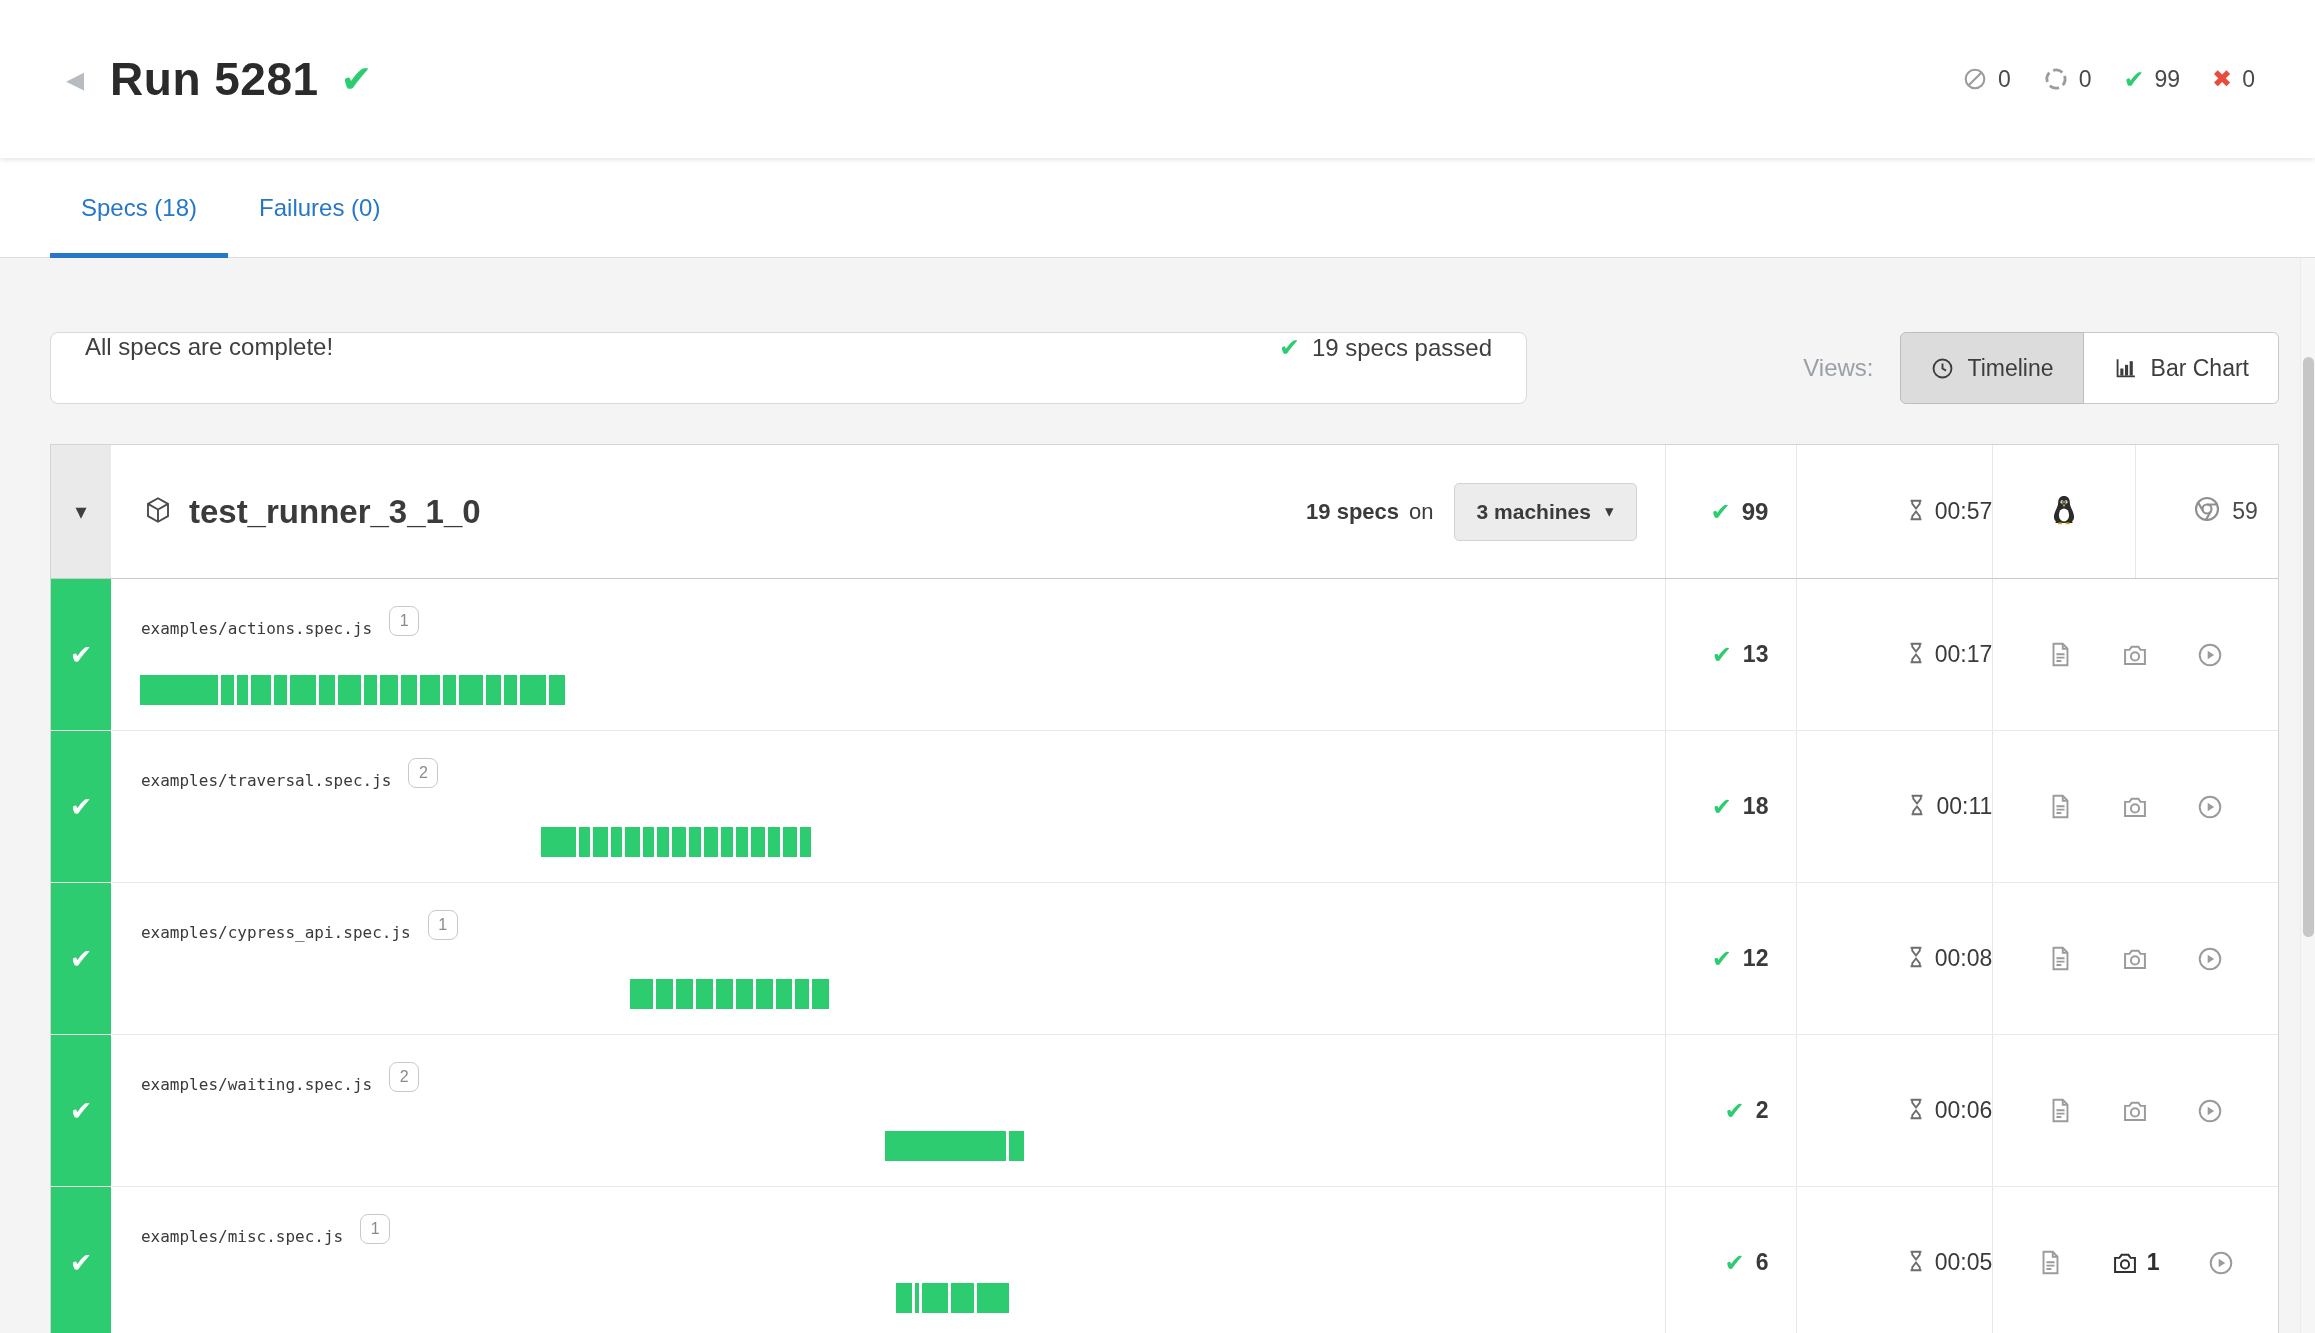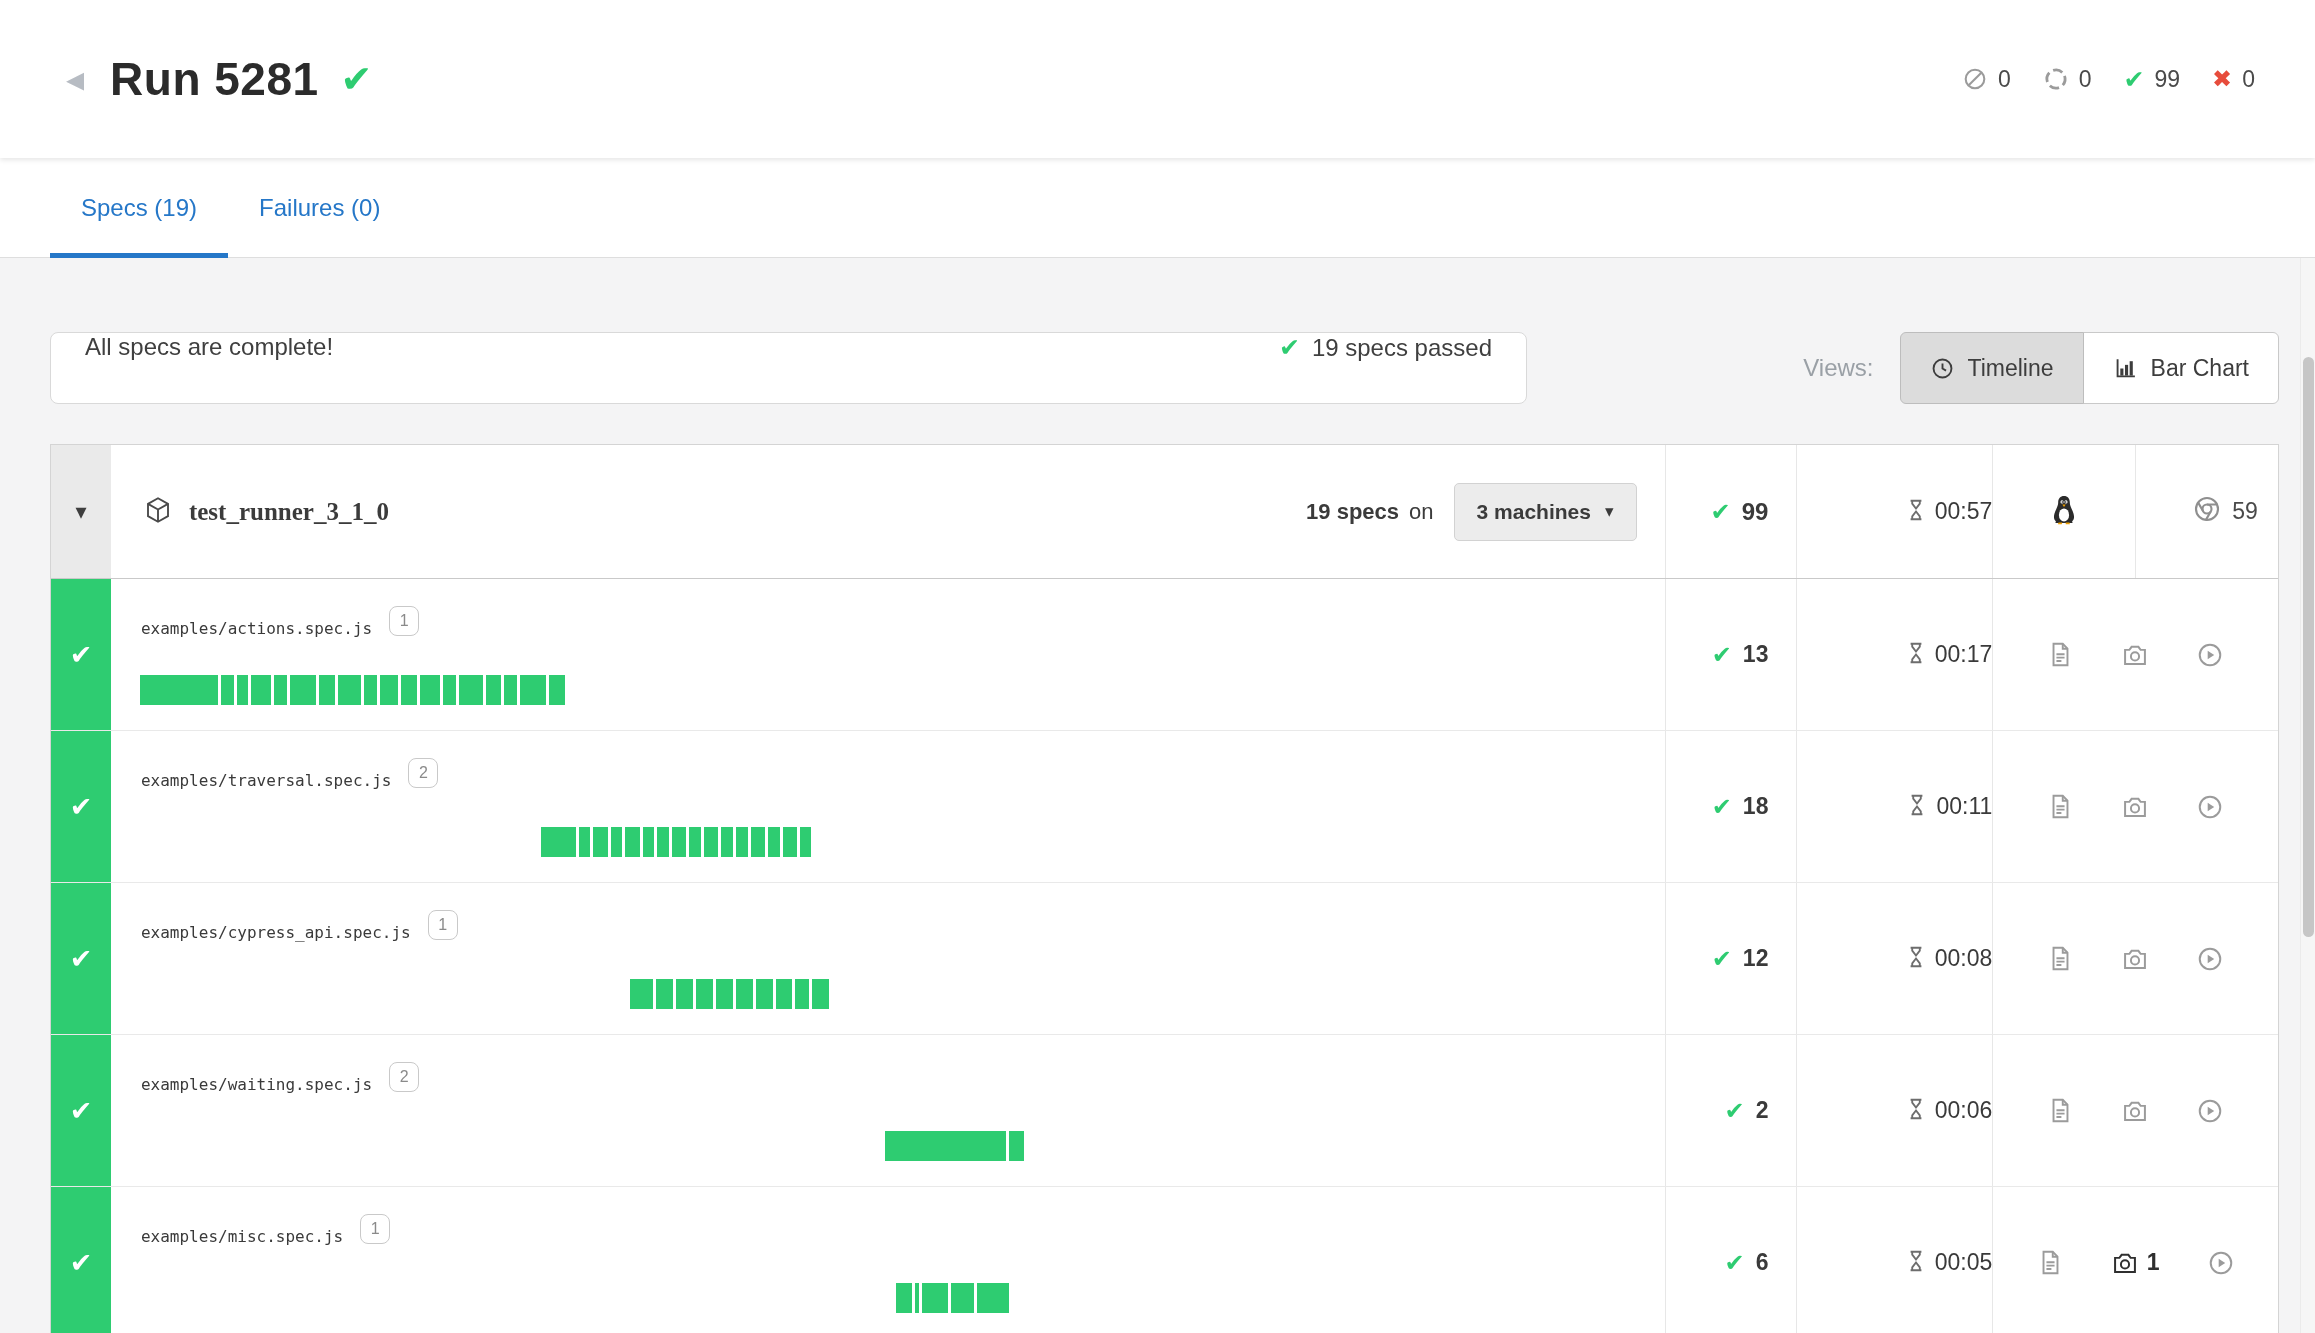--- a/index.html
+++ b/index.html
@@ -47,21 +47,21 @@
   .table { margin-top:40px; background:#fff; border:1px solid #d4d4d4; }
   .grow, .row { display:flex; align-items:stretch; }
   .grow { height:134px; border-bottom:1px solid #c9c9c9; }
   .row { height:152px; border-bottom:1px solid #e9e9e9; }
   .cell { position:relative; }
   .caret-cell { width:60px; background:#eaeaea; display:flex; align-items:center; justify-content:center;
                 font-size:22px; color:#3e3e3e; cursor:pointer; }
   .check-cell { width:60px; background:var(--green,#2ecc71); display:flex; align-items:center; justify-content:center; }
   .check-cell .tick { color:#fff; font-size:27px; }
   .name-cell { width:1555px; display:flex; align-items:center; padding:0 28px 0 32px; gap:16px; }
-  .group-name { font-size:25px; font-weight:600; color:#3b3b3b;font-family:Liberation Serif, serif; }
+  .group-name { font-size:33px; font-weight:600; color:#3b3b3b; }
   .group-right { margin-left:auto; display:flex; align-items:center; gap:10px; font-size:22px; color:#3b3b3b; }
   .group-right .bold { font-weight:700; }
   .machines-btn { height:58px; margin-left:10px; padding:0 22px; background:#ececec; border:1px solid #d2d2d2;
                   border-radius:5px; display:flex; align-items:center; gap:14px; font-size:21px; font-weight:700;
                   color:#3b3b3b; cursor:pointer; }
   .spec-cell { width:1555px; }
   .file-line { position:absolute; top:40px; left:30px; display:flex; align-items:flex-start; gap:17px; }
   .file { font-family:"DejaVu Sans Mono","Liberation Mono",monospace; font-size:16px; color:#3a3a3a; }
   .badge { display:inline-flex; align-items:center; justify-content:center; min-width:30px; height:30px;
            border:1px solid #c9c9c9; border-radius:8px; font-size:16px; color:#8a8a8a; background:#fff;
@@ -124,21 +124,21 @@
         <span>99</span>
       </span>
       <span class="hstat">
         <span style="color:#e74c3c;font-size:24px">✖</span>
         <span>0</span>
       </span>
     </div>
   </div>
 
   <div class="tabs">
-    <div class="tab active">Specs (19)</div>
+    <div class="tab active">Specs (18)</div>
     <div class="tab">Failures (0)</div>
   </div>
 
   <div class="content">
     <div class="toolbar">
       <div class="alert">
         <span class="alert-msg">All specs are complete!</span>
         <span class="alert-passed">
           <span class="tickglyph" style="font-size:25px">✔</span>
           <span>19 specs passed</span>

